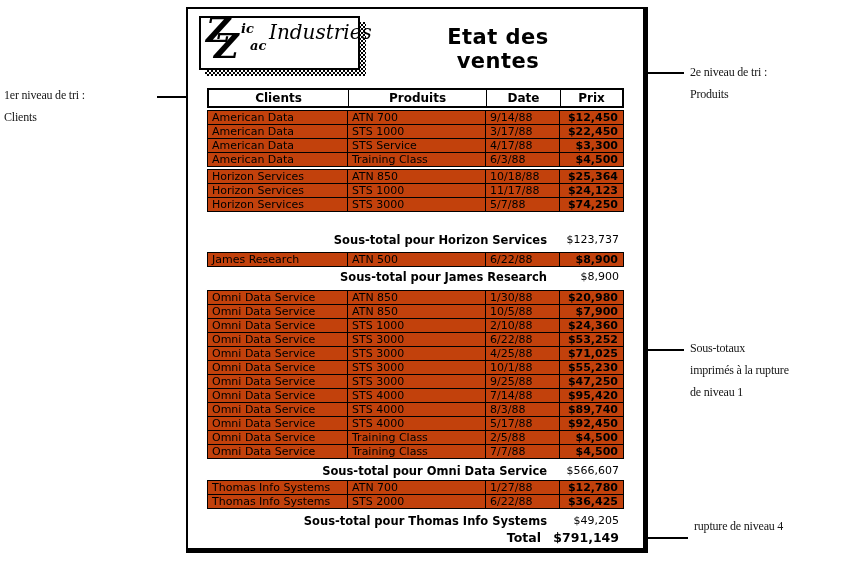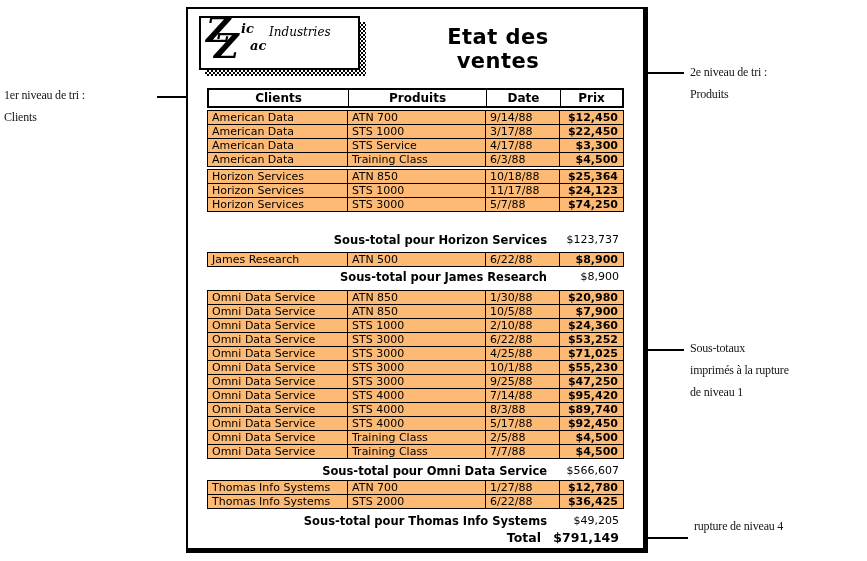--- a/index.html
+++ b/index.html
@@ -15,30 +15,30 @@
           background-image:linear-gradient(45deg,#000 25%,transparent 25%,transparent 75%,#000 75%),
                            linear-gradient(45deg,#000 25%,transparent 25%,transparent 75%,#000 75%);
           background-size:4px 4px; background-position:0 0,2px 2px; z-index:1; }
   .logo { position:absolute; left:11px; top:7px; width:161px; height:54px; border:2px solid #000;
           background:#fff; z-index:2; box-sizing:border-box; }
   .logo .z { position:absolute; font-family:"DejaVu Serif", serif; font-style:italic; font-weight:bold;
              font-size:34px; line-height:30px; }
   .logo .zs { position:absolute; font-family:"DejaVu Serif", serif; font-style:italic; font-weight:bold;
              font-size:13px; line-height:13px; }
   .logo .co { position:absolute; font-family:"DejaVu Serif", serif; font-style:italic;
-             font-size:12px; line-height:18px; }
+             font-size:20px; line-height:18px; }
   .title { position:absolute; left:220px; top:16px; width:180px; text-align:center;
            font-size:21px; font-weight:bold; letter-spacing:0.5px; }
   .thead { position:absolute; left:19px; top:79px; width:417px; height:20px; box-sizing:border-box;
            border:2px solid #000; display:grid; grid-template-columns:139px 138px 74px 62px;
            font-weight:bold; font-size:12px; line-height:16px; text-align:center; background:#fff; }
   .thead > div + div { border-left:1px solid #000; }
   .tgroup { position:absolute; left:19px; width:417px; }
   .grid-row { display:grid; grid-template-columns:139px 138px 74px 64px; width:417px; height:15px;
-              box-sizing:border-box; border:1px solid #000; margin-top:-1px; background:#fdba74; }
+              box-sizing:border-box; border:1px solid #000; margin-top:-1px; background:#c2410c; }
   .grid-row:first-child { margin-top:0; }
   .grid-row > div + div { border-left:1px solid #000; }
   .c { font-size:11px; line-height:13px; padding-left:4px; overflow:hidden; white-space:nowrap; }
   .px { text-align:right; padding-left:0; padding-right:5px;font-weight:bold; }
   .subtotal { position:absolute; left:19px; width:417px; height:14px; line-height:14px;
               display:flex; justify-content:flex-end; font-weight:bold; font-size:11.5px; white-space:nowrap; }
   .st-amount { width:72px; text-align:right; padding-right:5px; font-weight:normal; font-size:11px; }
   .total-row { position:absolute; left:19px; width:417px; height:14px; line-height:14px;
                display:flex; justify-content:flex-end; font-weight:bold; font-size:12.5px; }
   .total-row .st-amount { font-weight:bold; font-size:12.5px; width:78px; }

